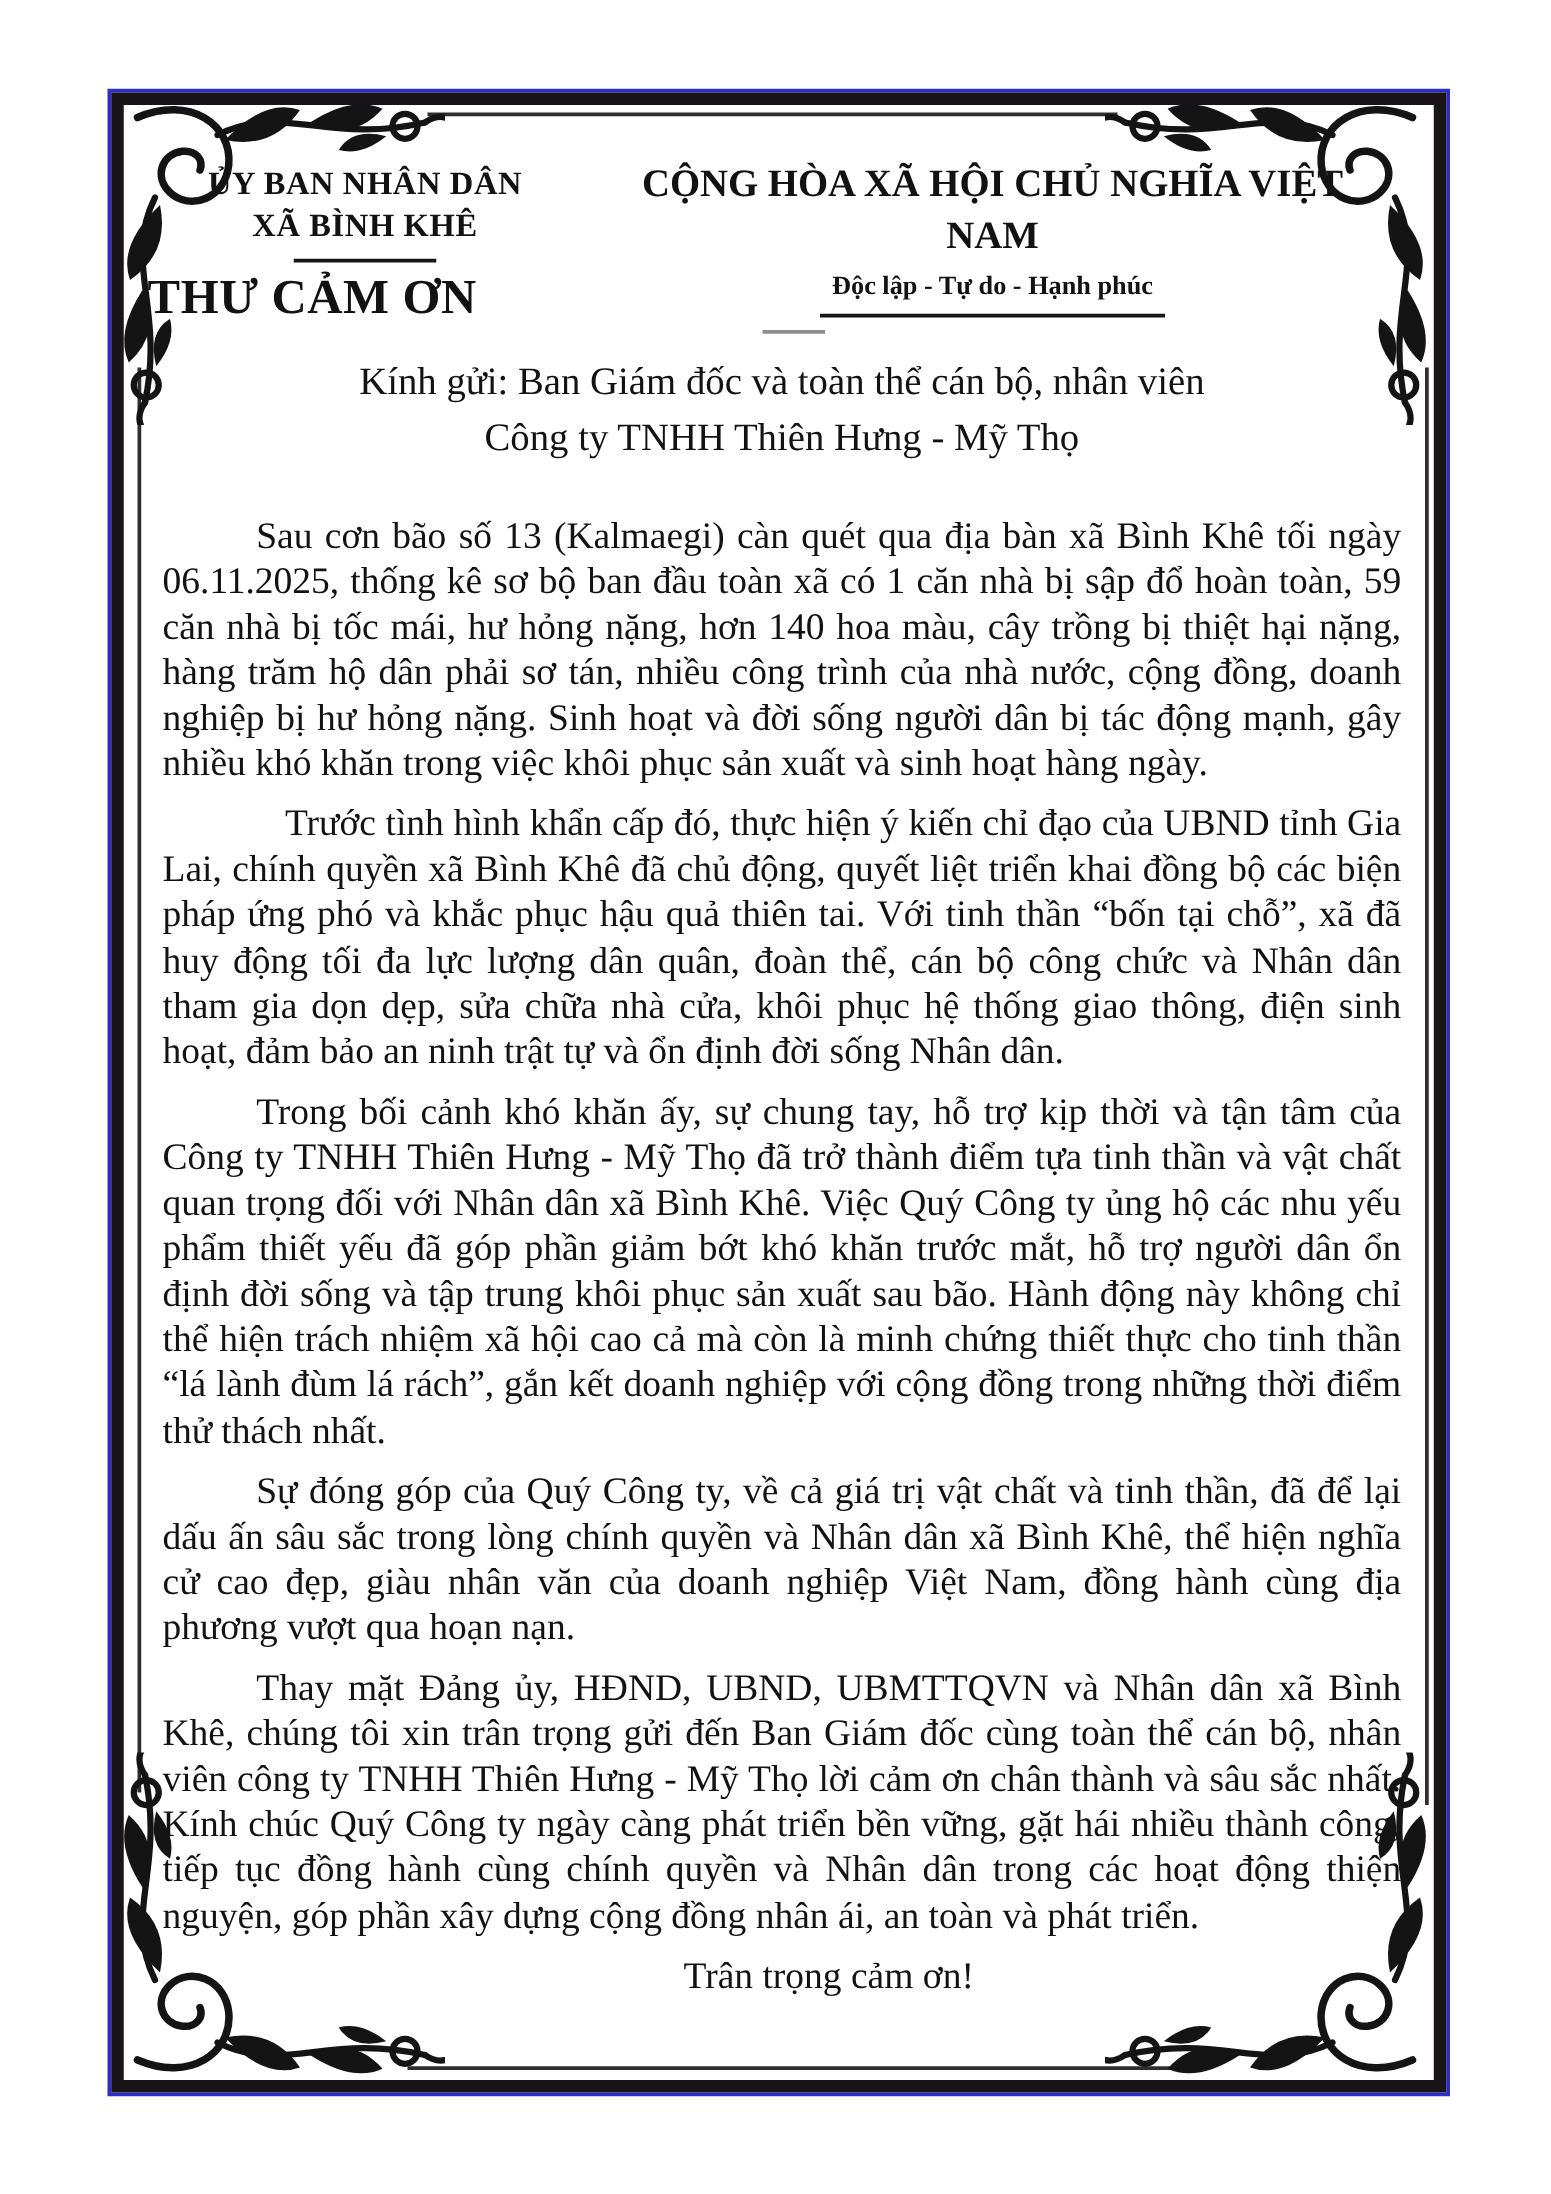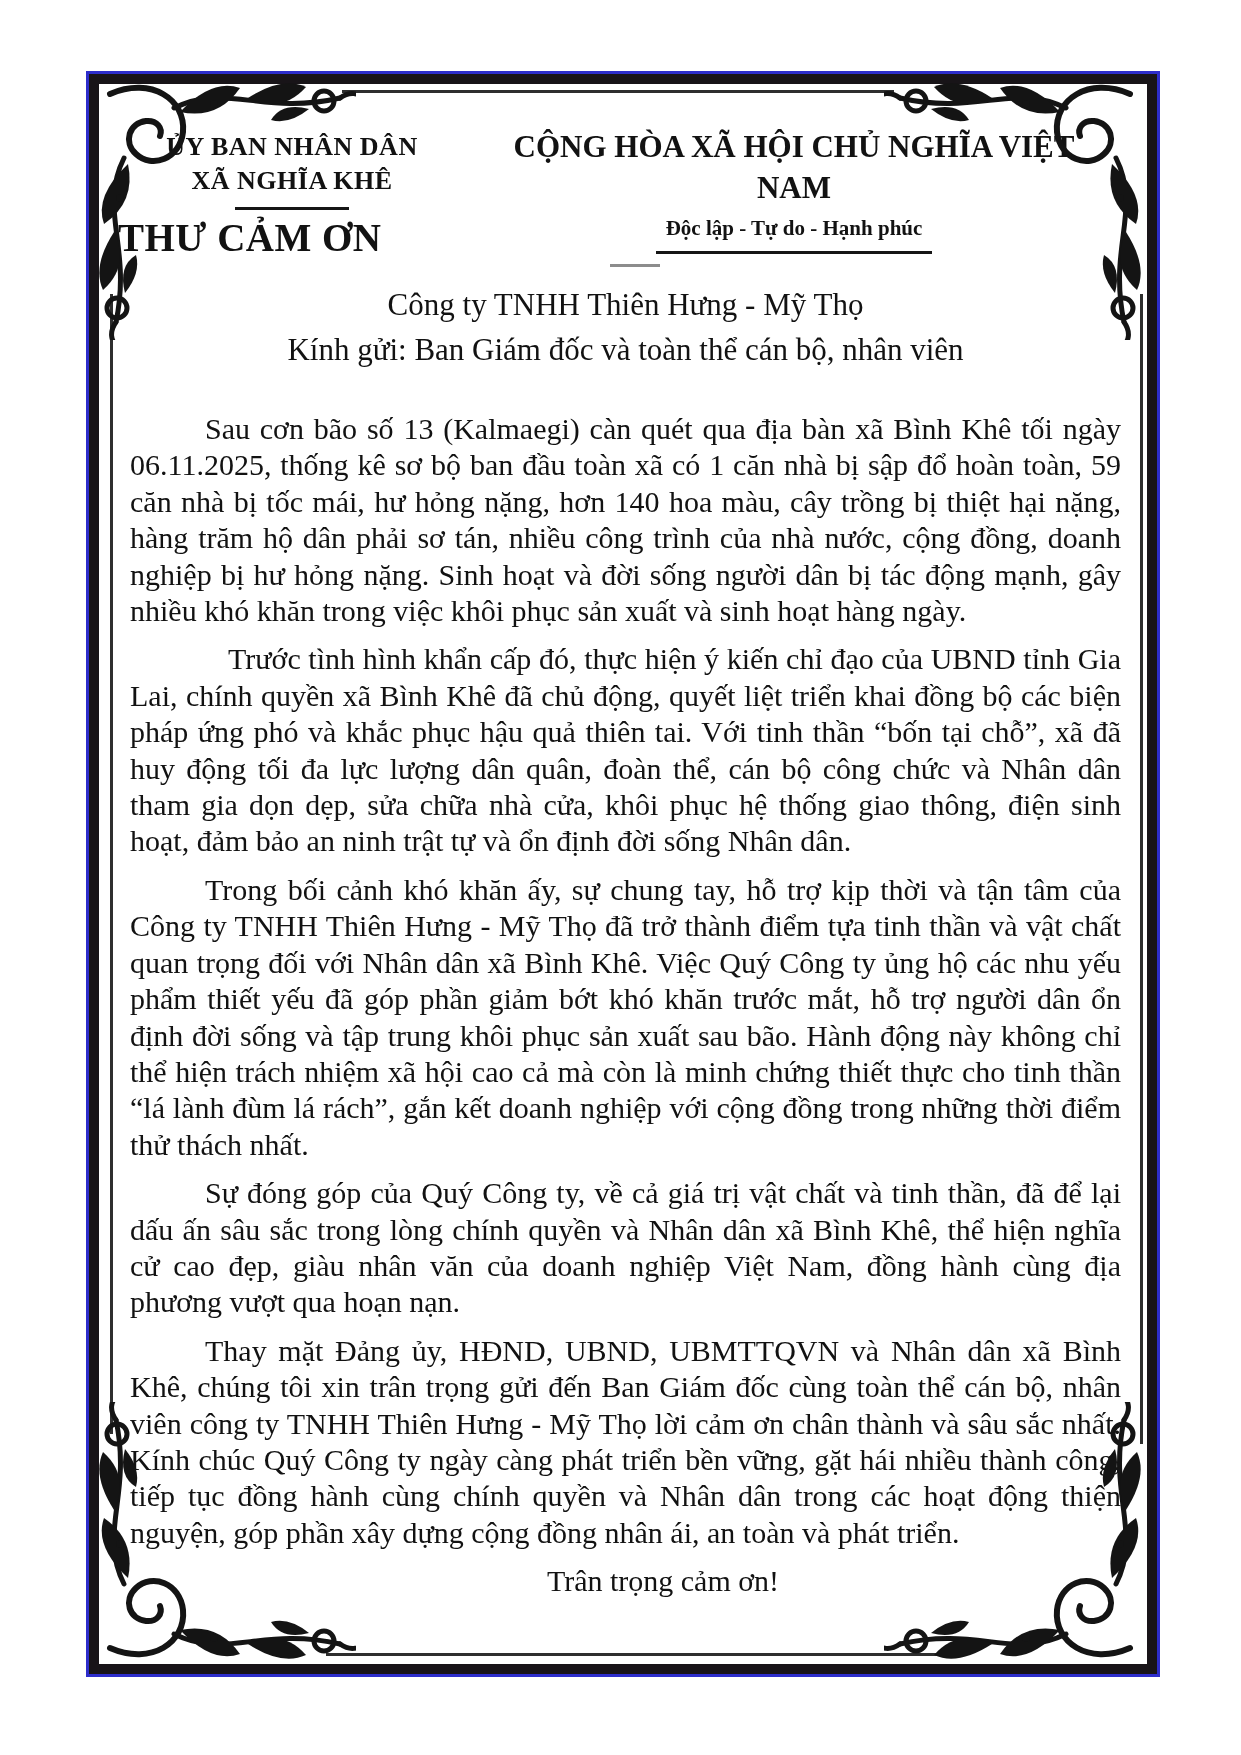--- a/index.html
+++ b/index.html
@@ -134,35 +134,35 @@
   <div class="corner br">
       <svg viewBox="0 0 266 266">
         <use href="#flourish"></use>
       </svg>
     </div>
 
   <div class="content">
 
     <div class="hdr-left">
       <div>ỦY BAN NHÂN DÂN</div>
-      <div>XÃ NGHĨA KHÊ</div>
+      <div>XÃ BÌNH KHÊ</div>
       <div class="rule"></div>
     </div>
 
     <div class="hdr-right">
       <div class="l1">CỘNG HÒA XÃ HỘI CHỦ NGHĨA VIỆT NAM</div>
       <div class="l2"><span>Độc lập - Tự do - Hạnh phúc</span></div>
     </div>
 
     <div class="title">THƯ CẢM ƠN</div>
     <div class="title-rule"></div>
 
     <div class="salutation">
+      <div>Kính gửi: Ban Giám đốc và toàn thể cán bộ, nhân viên</div>
       <div>Công ty TNHH Thiên Hưng - Mỹ Thọ</div>
-      <div>Kính gửi: Ban Giám đốc và toàn thể cán bộ, nhân viên</div>
     </div>
 
     <div class="bodytext">
       <p>Sau cơn bão số 13 (Kalmaegi) càn quét qua địa bàn xã Bình Khê tối ngày 06.11.2025, thống kê sơ bộ ban đầu toàn xã có 1 căn nhà bị sập đổ hoàn toàn, 59 căn nhà bị tốc mái, hư hỏng nặng, hơn 140 hoa màu, cây trồng bị thiệt hại nặng, hàng trăm hộ dân phải sơ tán, nhiều công trình của nhà nước, cộng đồng, doanh nghiệp bị hư hỏng nặng. Sinh hoạt và đời sống người dân bị tác động mạnh, gây nhiều khó khăn trong việc khôi phục sản xuất và sinh hoạt hàng ngày.</p>
       <p class="p2">Trước tình hình khẩn cấp đó, thực hiện ý kiến chỉ đạo của UBND tỉnh Gia Lai, chính quyền xã Bình Khê đã chủ động, quyết liệt triển khai đồng bộ các biện pháp ứng phó và khắc phục hậu quả thiên tai. Với tinh thần “bốn tại chỗ”, xã đã huy động tối đa lực lượng dân quân, đoàn thể, cán bộ công chức và Nhân dân tham gia dọn dẹp, sửa chữa nhà cửa, khôi phục hệ thống giao thông, điện sinh hoạt, đảm bảo an ninh trật tự và ổn định đời sống Nhân dân.</p>
       <p>Trong bối cảnh khó khăn ấy, sự chung tay, hỗ trợ kịp thời và tận tâm của Công ty TNHH Thiên Hưng - Mỹ Thọ đã trở thành điểm tựa tinh thần và vật chất quan trọng đối với Nhân dân xã Bình Khê. Việc Quý Công ty ủng hộ các nhu yếu phẩm thiết yếu đã góp phần giảm bớt khó khăn trước mắt, hỗ trợ người dân ổn định đời sống và tập trung khôi phục sản xuất sau bão. Hành động này không chỉ thể hiện trách nhiệm xã hội cao cả mà còn là minh chứng thiết thực cho tinh thần “lá lành đùm lá rách”, gắn kết doanh nghiệp với cộng đồng trong những thời điểm thử thách nhất.</p>
       <p>Sự đóng góp của Quý Công ty, về cả giá trị vật chất và tinh thần, đã để lại dấu ấn sâu sắc trong lòng chính quyền và Nhân dân xã Bình Khê, thể hiện nghĩa cử cao đẹp, giàu nhân văn của doanh nghiệp Việt Nam, đồng hành cùng địa phương vượt qua hoạn nạn.</p>
       <p>Thay mặt Đảng ủy, HĐND, UBND, UBMTTQVN và Nhân dân xã Bình Khê, chúng tôi xin trân trọng gửi đến Ban Giám đốc cùng toàn thể cán bộ, nhân viên công ty TNHH Thiên Hưng - Mỹ Thọ lời cảm ơn chân thành và sâu sắc nhất. Kính chúc Quý Công ty ngày càng phát triển bền vững, gặt hái nhiều thành công, tiếp tục đồng hành cùng chính quyền và Nhân dân trong các hoạt động thiện nguyện, góp phần xây dựng cộng đồng nhân ái, an toàn và phát triển.</p>
       <p class="closing">Trân trọng cảm ơn!</p>
     </div>

